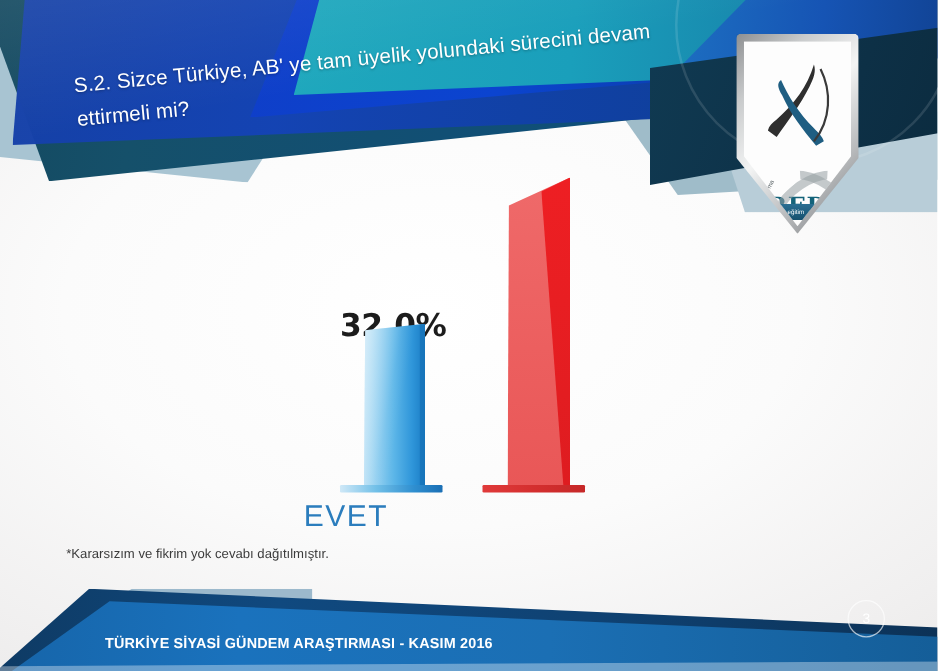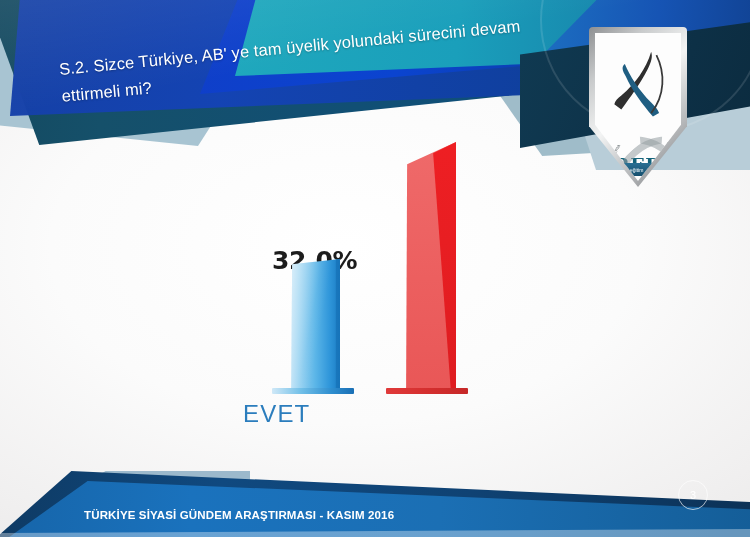--- a/index.html
+++ b/index.html
@@ -287,20 +287,21 @@
     <div class="bar bar-hayir">
       <div class="face-a"></div>
       <div class="face-b"></div>
     </div>
 
     <div class="baseline bl-evet"></div>
     <div class="baseline bl-hayir"></div>
 
     <div class="cat cat-evet">EVET</div>
 
+    <div class="note">*Kararsızım ve fikrim yok cevabı dağıtılmıştır.</div>
   </div>
 
   <div class="footer">
     <div class="f-lightL"></div>
     <div class="f-navy"></div>
     <div class="f-blue"></div>
     <div class="f-white"></div>
     <div class="f-text">TÜRKİYE SİYASİ GÜNDEM ARAŞTIRMASI  - KASIM 2016</div>
     <div class="pagebox">
       <div class="page-ring"></div>

